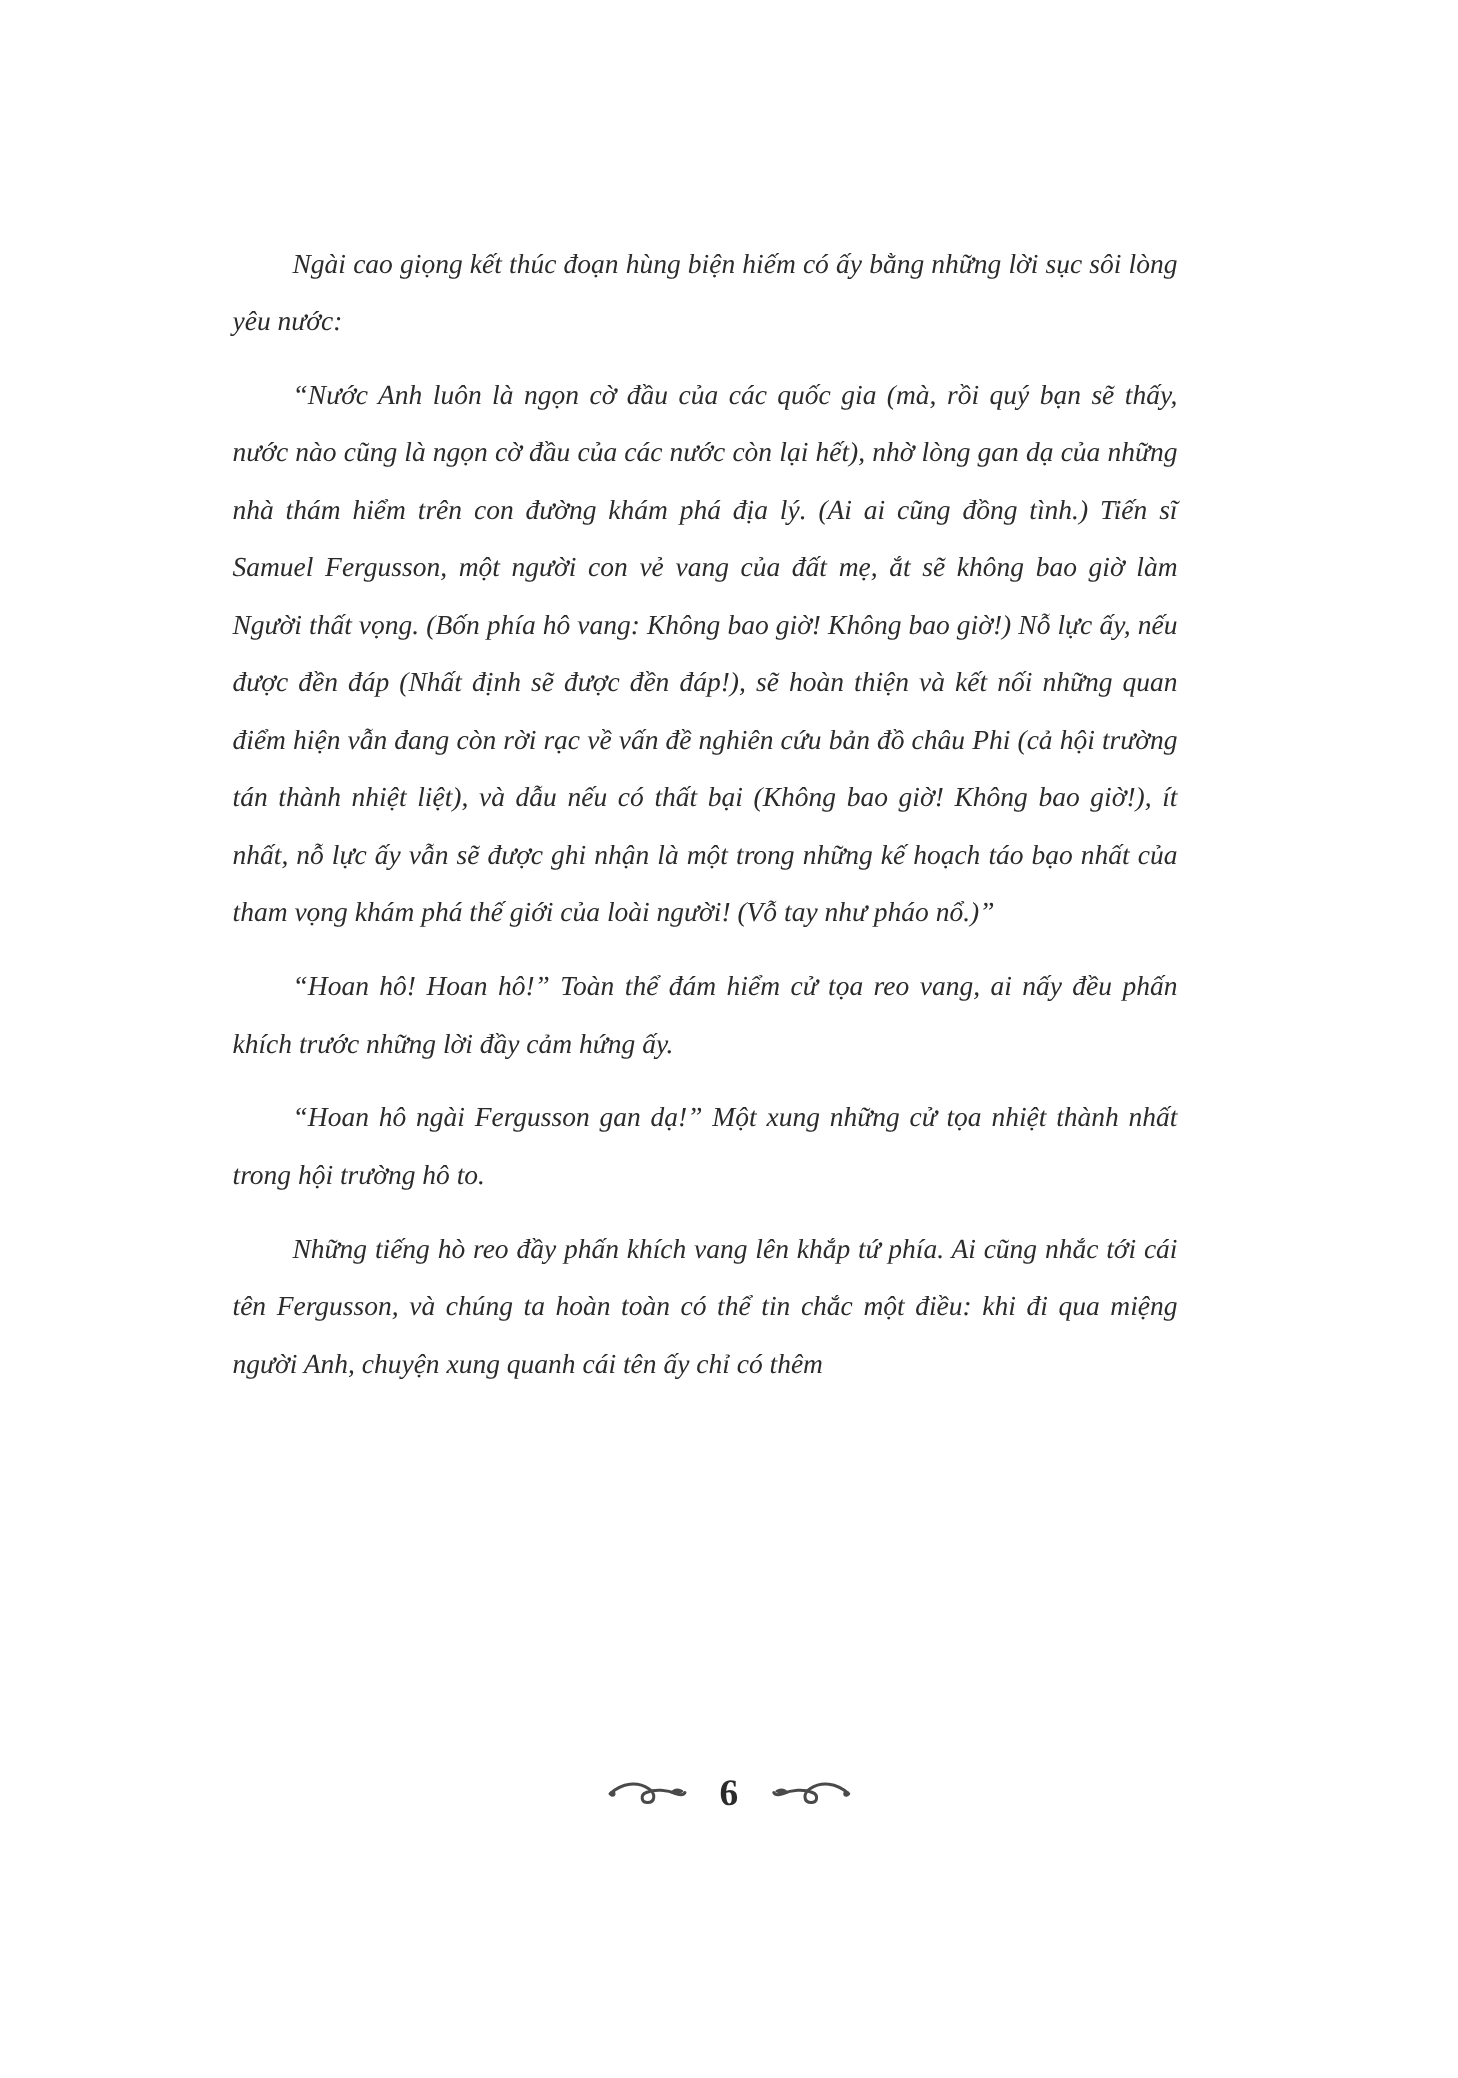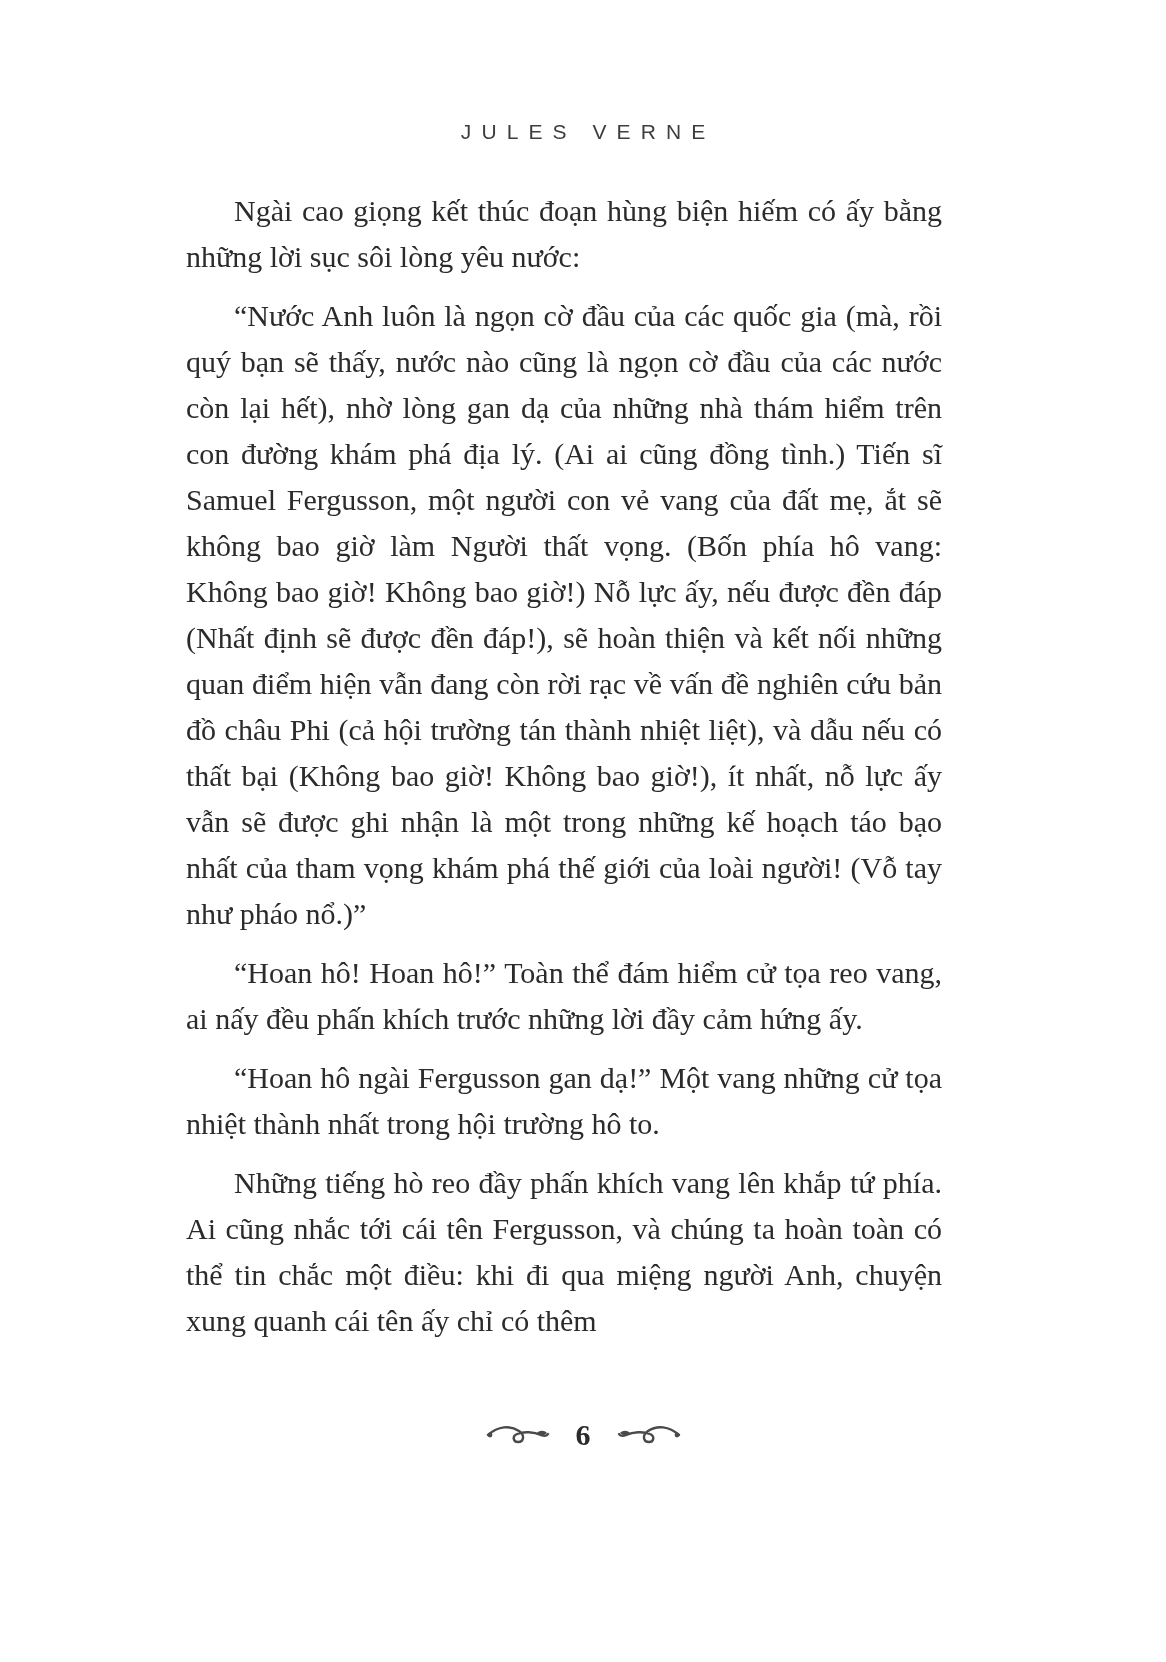--- a/index.html
+++ b/index.html
@@ -29,24 +29,25 @@
     color: #3d3d3d;
     text-transform: uppercase;
     
     text-indent: 0.48em;
   }
   .body-text {
     position: absolute;
     top: 188px;
     left: 186px;
     width: 756px;
-    font-size: 30px;
+    font-size: 22px;
     line-height: 46px;
     text-align: justify;
     color: #2b2b2b;
+    font-style: italic;
   }
   .body-text p {
     margin: 0 0 13px 0;
     text-indent: 48px;
   }
   .page-footer {
     position: absolute;
     top: 1418px;
     left: 0;
     width: 100%;
@@ -65,27 +66,26 @@
     line-height: 0;
   }
   .flourish svg { display: block; }
   .flourish.right { transform: scaleX(-1); }
 </style>
 </head>
 <body>
 
 <div class="page">
 
-  <div class="running-header">JULES VERNE</div>
 
   <main class="body-text">
     <p>Ngài cao giọng kết thúc đoạn hùng biện hiếm có ấy bằng những lời sục sôi lòng yêu nước:</p>
     <p>“Nước Anh luôn là ngọn cờ đầu của các quốc gia (mà, rồi quý bạn sẽ thấy, nước nào cũng là ngọn cờ đầu của các nước còn lại hết), nhờ lòng gan dạ của những nhà thám hiểm trên con đường khám phá địa lý. (Ai ai cũng đồng tình.) Tiến sĩ Samuel Fergusson, một người con vẻ vang của đất mẹ, ắt sẽ không bao giờ làm Người thất vọng. (Bốn phía hô vang: Không bao giờ! Không bao giờ!) Nỗ lực ấy, nếu được đền đáp (Nhất định sẽ được đền đáp!), sẽ hoàn thiện và kết nối những quan điểm hiện vẫn đang còn rời rạc về vấn đề nghiên cứu bản đồ châu Phi (cả hội trường tán thành nhiệt liệt), và dẫu nếu có thất bại (Không bao giờ! Không bao giờ!), ít nhất, nỗ lực ấy vẫn sẽ được ghi nhận là một trong những kế hoạch táo bạo nhất của tham vọng khám phá thế giới của loài người! (Vỗ tay như pháo nổ.)”</p>
     <p>“Hoan hô! Hoan hô!” Toàn thể đám hiểm cử tọa reo vang, ai nấy đều phấn khích trước những lời đầy cảm hứng ấy.</p>
-    <p>“Hoan hô ngài Fergusson gan dạ!” Một vang những cử tọa nhiệt thành nhất trong hội trường hô to.</p>
+    <p>“Hoan hô ngài Fergusson gan dạ!” Một xung những cử tọa nhiệt thành nhất trong hội trường hô to.</p>
     <p>Những tiếng hò reo đầy phấn khích vang lên khắp tứ phía. Ai cũng nhắc tới cái tên Fergusson, và chúng ta hoàn toàn có thể tin chắc một điều: khi đi qua miệng người Anh, chuyện xung quanh cái tên ấy chỉ có thêm</p>
   </main>
 
   <footer class="page-footer">
     <span class="flourish left">
       <svg width="64" height="26" viewBox="0 0 64 26" xmlns="http://www.w3.org/2000/svg">
         <path d="M2 13 C 12 4, 24 3, 33 9 C 39 13, 38 20, 32 20 C 27 20, 26 14, 31 12 C 38 9, 48 10, 55 13 C 58 14, 61 14, 62 12" fill="none" stroke="#4a4a4a" stroke-width="2.4" stroke-linecap="round"></path>
         <circle cx="4" cy="13" r="2.4" fill="#4a4a4a"></circle>
         <path d="M50 12 C 53 8, 58 8, 61 11 C 58 14, 53 14, 50 12 Z" fill="#4a4a4a"></path>
       </svg>

